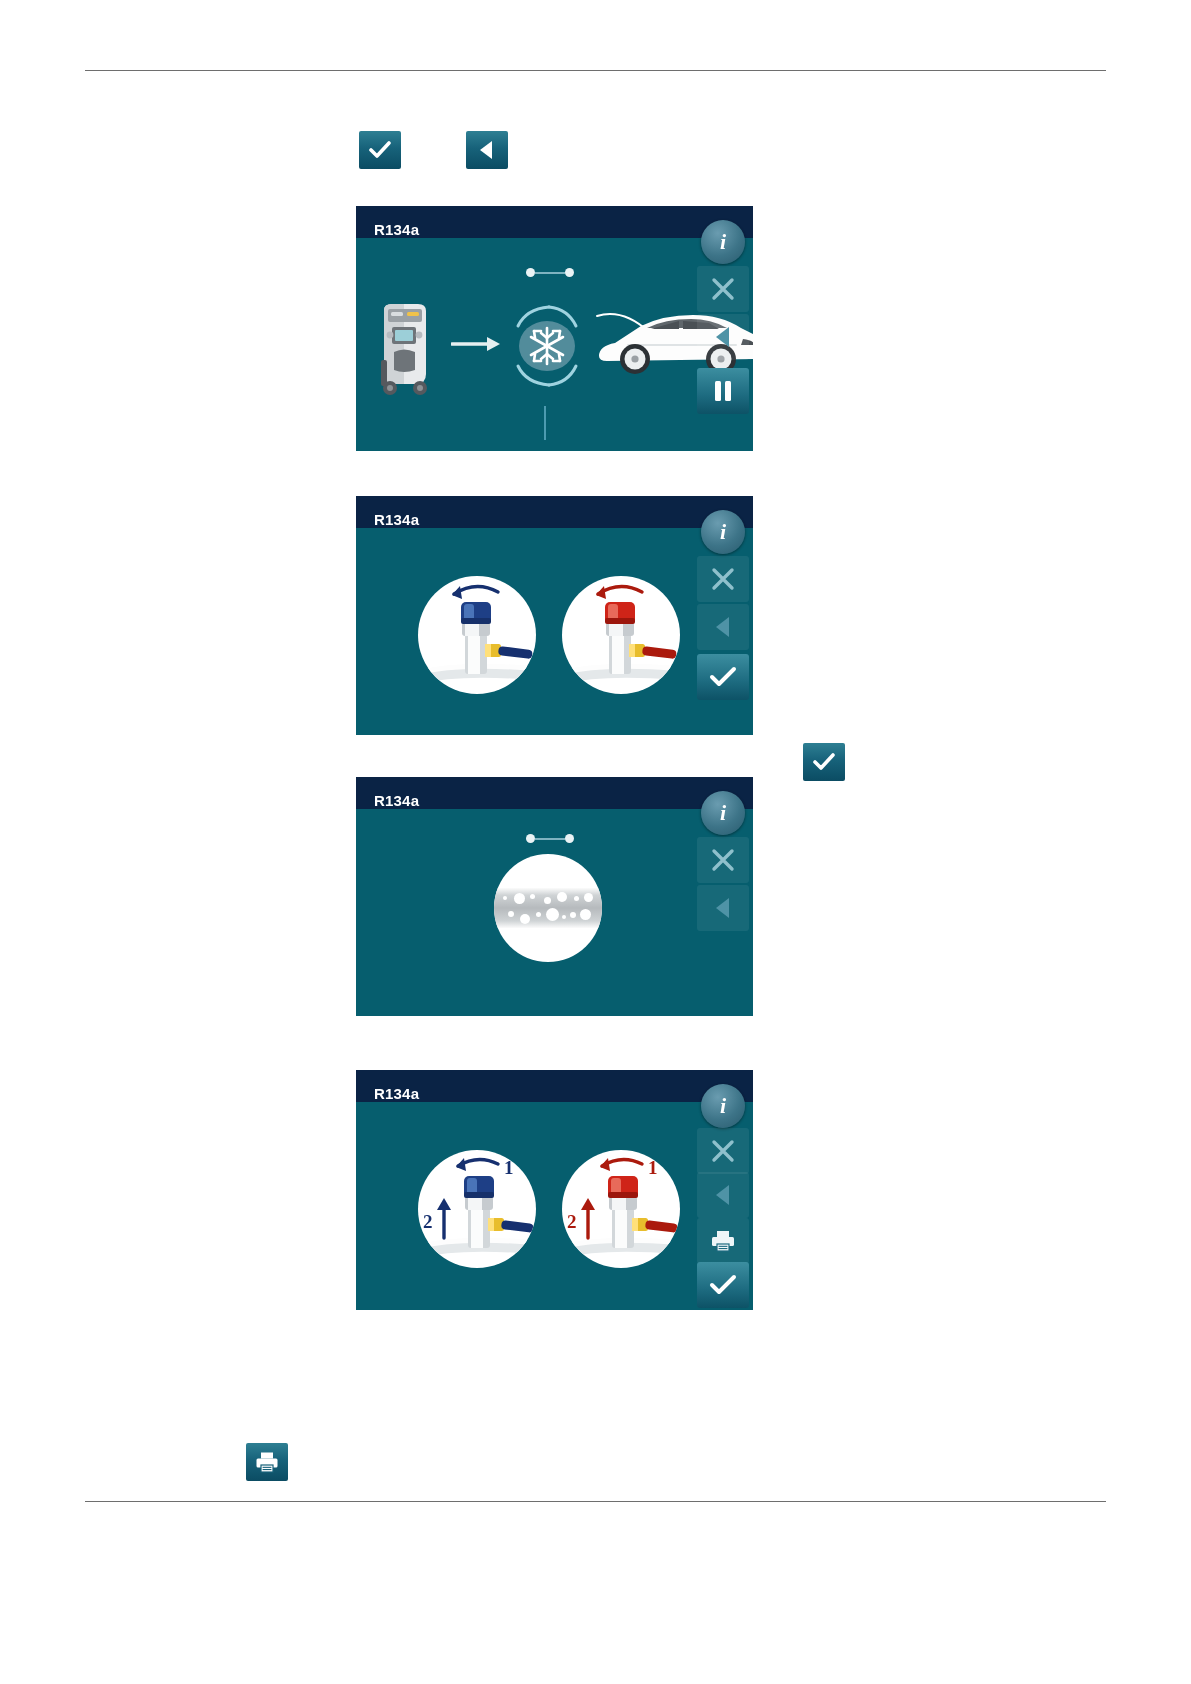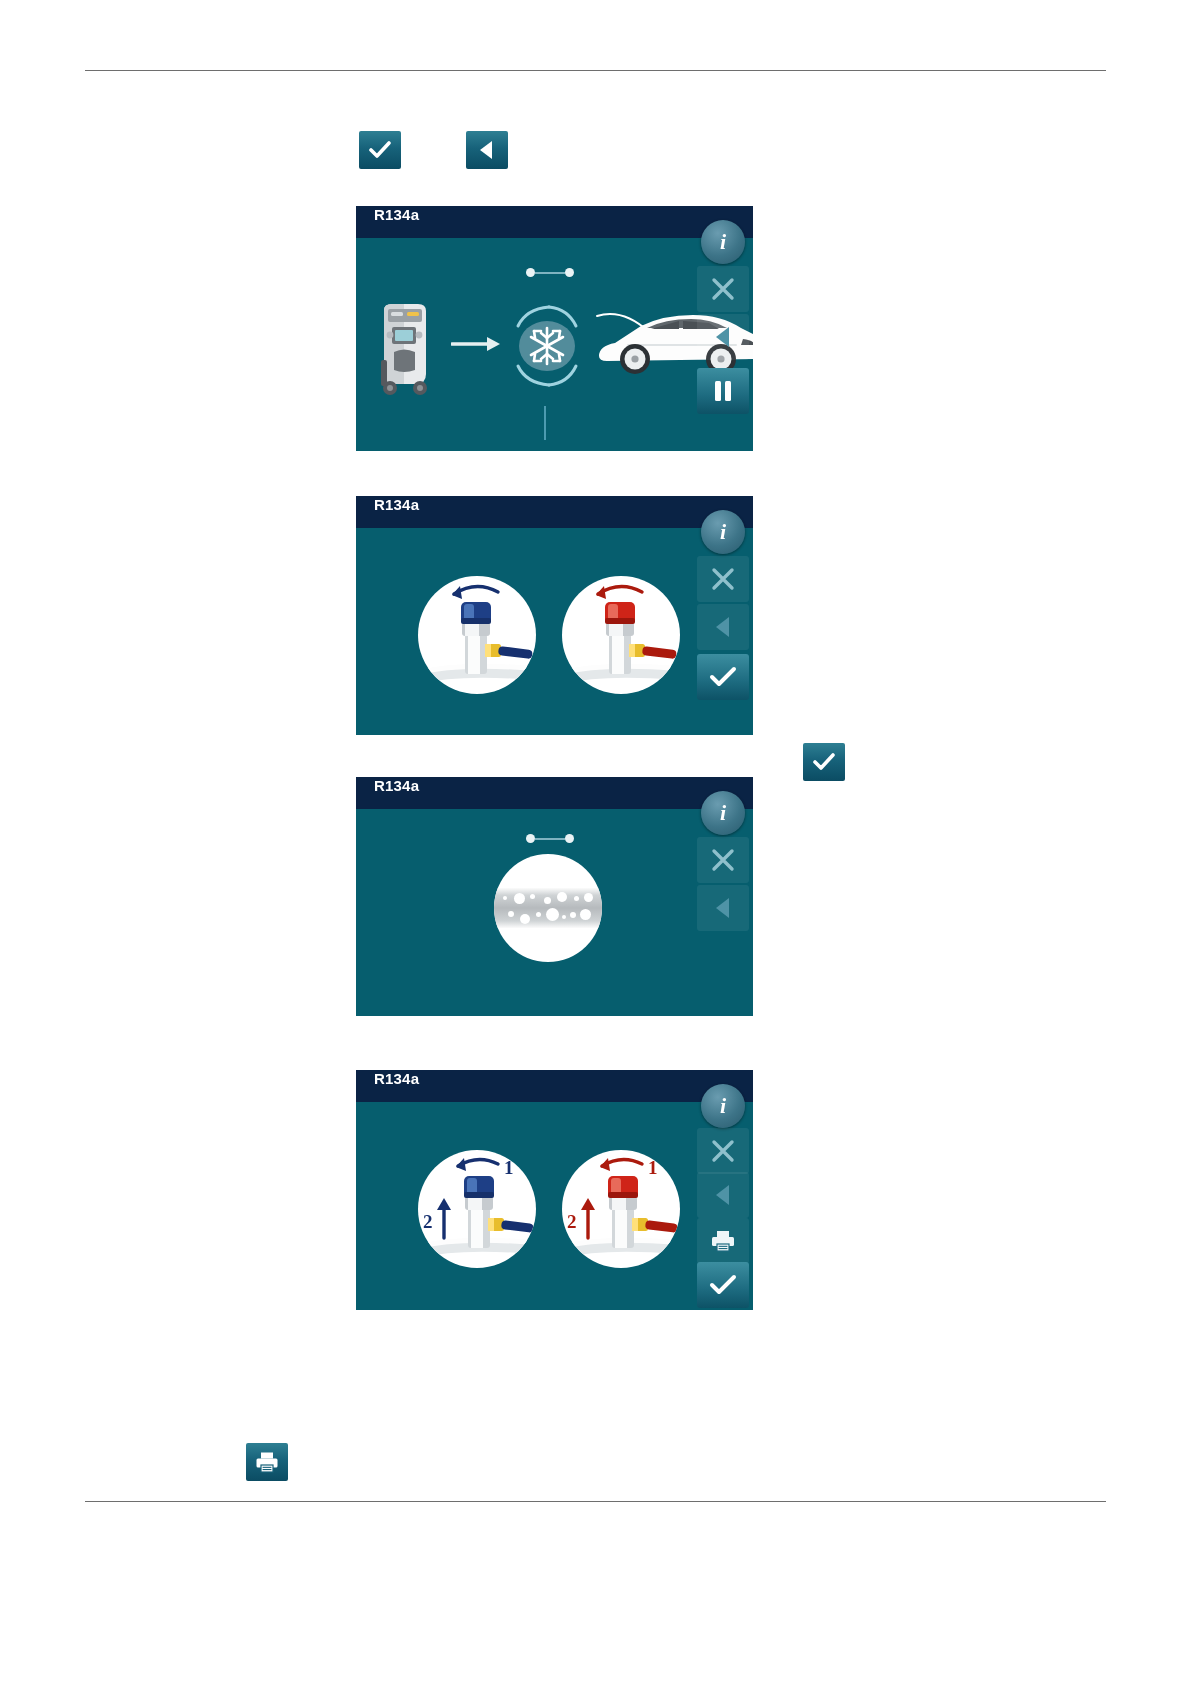--- a/index.html
+++ b/index.html
@@ -40,21 +40,21 @@
   .screen {
     position: absolute;
     background: #065e6e;
     overflow: hidden;
   }
   .screen .titlebar {
     position: absolute;
     top: 0; left: 0; right: 0;
     height: 32px;
     background: #0a2345;
-    display: flex; align-items: flex-start;
+    display: flex; align-items: flex-end;
   }
   .screen .titlebar .title {
     color: #ffffff;
     font-size: 15px;
     font-weight: bold;
     letter-spacing: .2px;
     margin-left: 18px;
   }
   .screen .stage {
     position: absolute;

